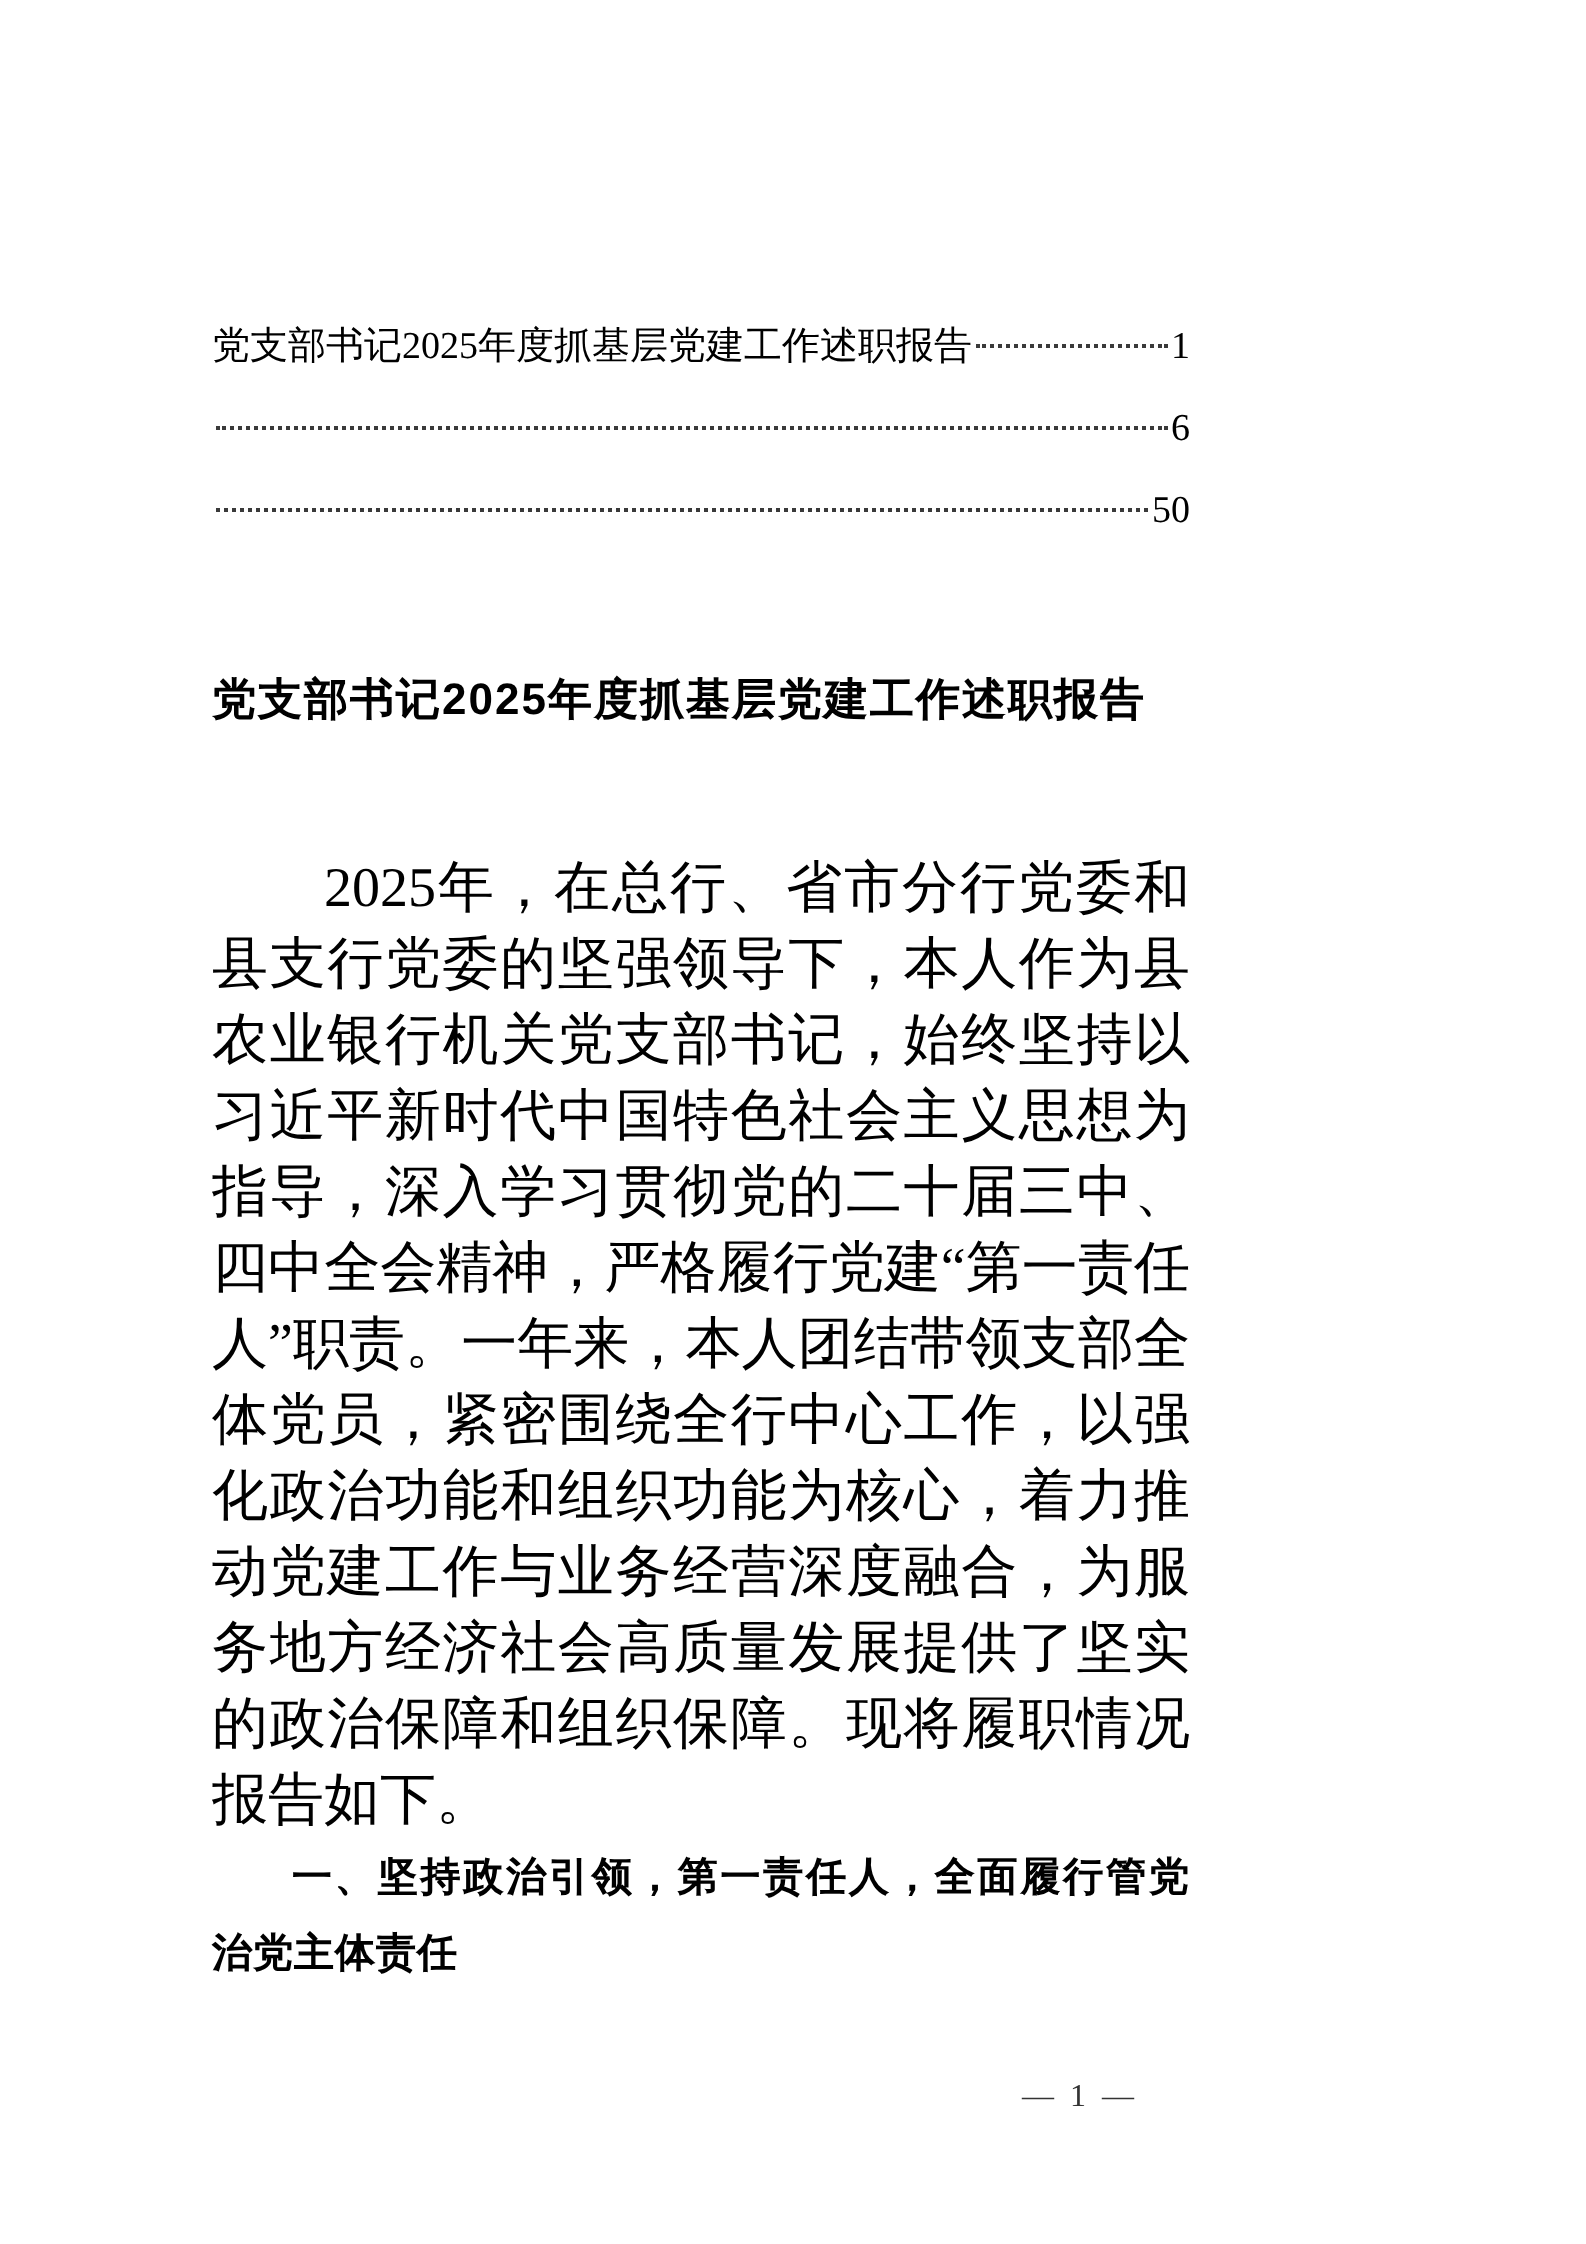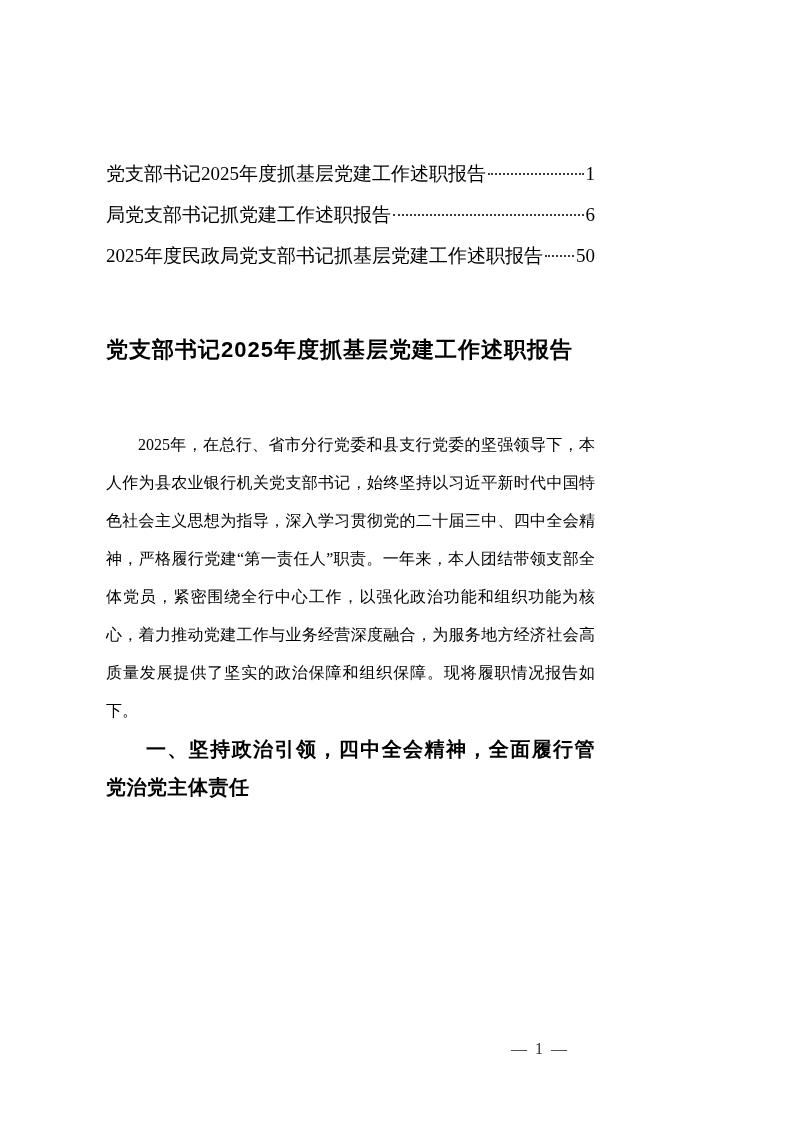--- a/index.html
+++ b/index.html
@@ -41,21 +41,21 @@
   
   .doc-title {
     margin-top: 59px;
     font-family: "Liberation Sans", sans-serif;
     font-size: 22px;
     line-height: 30px;
     font-weight: bold;
     letter-spacing: 1px;
   }
   .body-para {
-    font-size: 16px;
+    font-size: 28px;
     line-height: 38px;
     text-align: justify;
     text-align-last: left;
     text-indent: 2em;
   }
   .para-intro { margin-top: 61px; }
   .section-heading {
     font-family: "Liberation Sans", sans-serif;
     font-size: 20px;
     line-height: 38px;
@@ -80,35 +80,33 @@
 
 <div class="page">
 
   <nav class="toc">
     <div class="toc-entry">
       <span class="toc-title">党支部书记2025年度抓基层党建工作述职报告</span>
       <span class="toc-dots"></span>
       <span class="toc-page">1</span>
     </div>
     <div class="toc-entry">
-      <span class="toc-title">局党支部书记抓党建工作述职报告</span>
       <span class="toc-dots"></span>
       <span class="toc-page">6</span>
     </div>
     <div class="toc-entry">
-      <span class="toc-title">2025年度民政局党支部书记抓基层党建工作述职报告</span>
       <span class="toc-dots"></span>
       <span class="toc-page">50</span>
     </div>
   </nav>
 
   <h1 class="doc-title">党支部书记2025年度抓基层党建工作述职报告</h1>
 
   <p class="body-para para-intro">2025年，在总行、省市分行党委和县支行党委的坚强领导下，本人作为县农业银行机关党支部书记，始终坚持以习近平新时代中国特色社会主义思想为指导，深入学习贯彻党的二十届三中、四中全会精神，严格履行党建“第一责任人”职责。一年来，本人团结带领支部全体党员，紧密围绕全行中心工作，以强化政治功能和组织功能为核心，着力推动党建工作与业务经营深度融合，为服务地方经济社会高质量发展提供了坚实的政治保障和组织保障。现将履职情况报告如下。</p>
 
-  <h2 class="section-heading">一、坚持政治引领，四中全会精神，全面履行管党治党主体责任</h2>
+  <h2 class="section-heading">一、坚持政治引领，第一责任人，全面履行管党治党主体责任</h2>
 
 
   <footer class="page-footer">
     <span>— 1 —</span>
   </footer>
 
 </div>
 
 </body></html>

